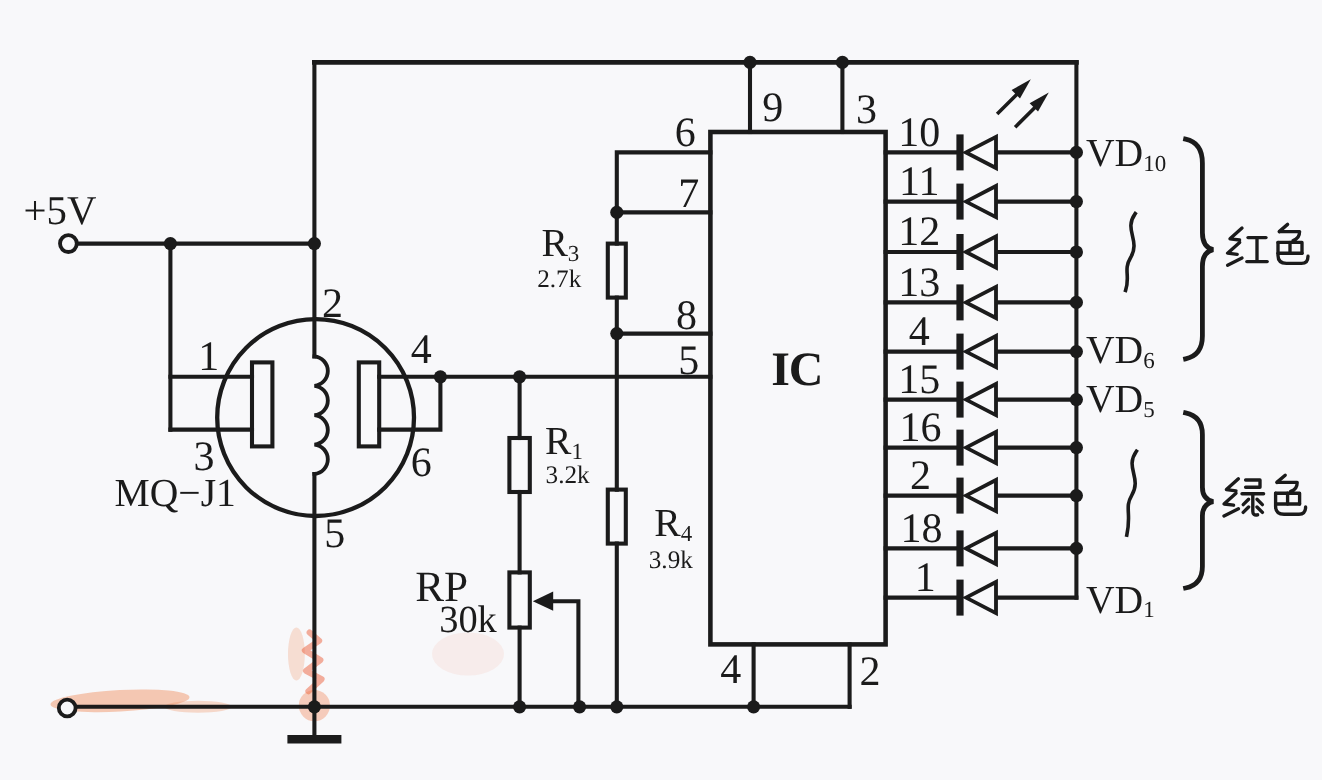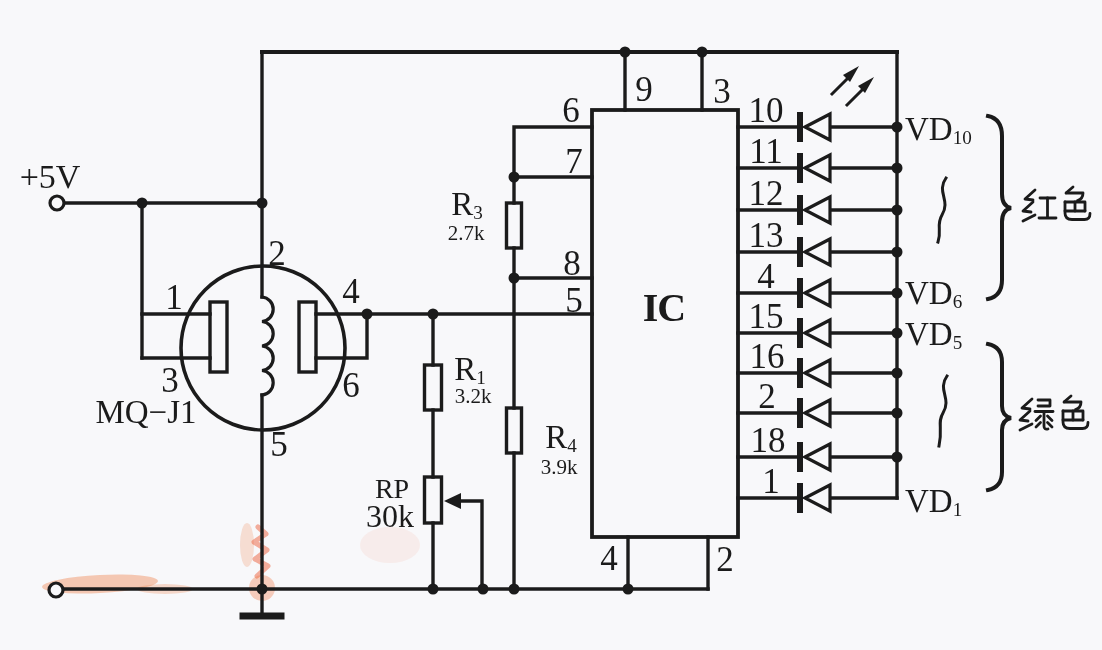--- a/index.html
+++ b/index.html
@@ -241,21 +241,21 @@
   <div class="lbl pin" style="left:351px;top:385px">6</div>
   <div class="lbl pin" style="left:279px;top:444px">5</div>
   <div class="lbl" style="left:146px;top:412px;font-size:33px">MQ−J1</div>
 
   <div class="lbl ref" style="left:467px;top:204px"><span>R</span><sub class="sb">3</sub></div>
   <div class="lbl val" style="left:466px;top:233px">2.7k</div>
   <div class="lbl ref" style="left:470px;top:369px"><span>R</span><sub class="sb">1</sub></div>
   <div class="lbl val" style="left:473px;top:396px">3.2k</div>
   <div class="lbl ref" style="left:561px;top:437px"><span>R</span><sub class="sb">4</sub></div>
   <div class="lbl val" style="left:559px;top:467px">3.9k</div>
-  <div class="lbl" style="left:392px;top:489px;font-size:28px">RP</div>
+  <div class="lbl" style="left:368px;top:489px;font-size:36px">RP</div>
   <div class="lbl" style="left:390px;top:516px;font-size:32px">30k</div>
 
   <div class="lbl pin" style="left:644px;top:89px">9</div>
   <div class="lbl pin" style="left:722px;top:91px">3</div>
   <div class="lbl pin" style="left:571px;top:110px">6</div>
   <div class="lbl pin" style="left:574px;top:161px">7</div>
   <div class="lbl pin" style="left:572px;top:263px">8</div>
   <div class="lbl pin" style="left:574px;top:300px">5</div>
   <div class="lbl pin" style="left:609px;top:558px">4</div>
   <div class="lbl pin" style="left:725px;top:559px">2</div>

